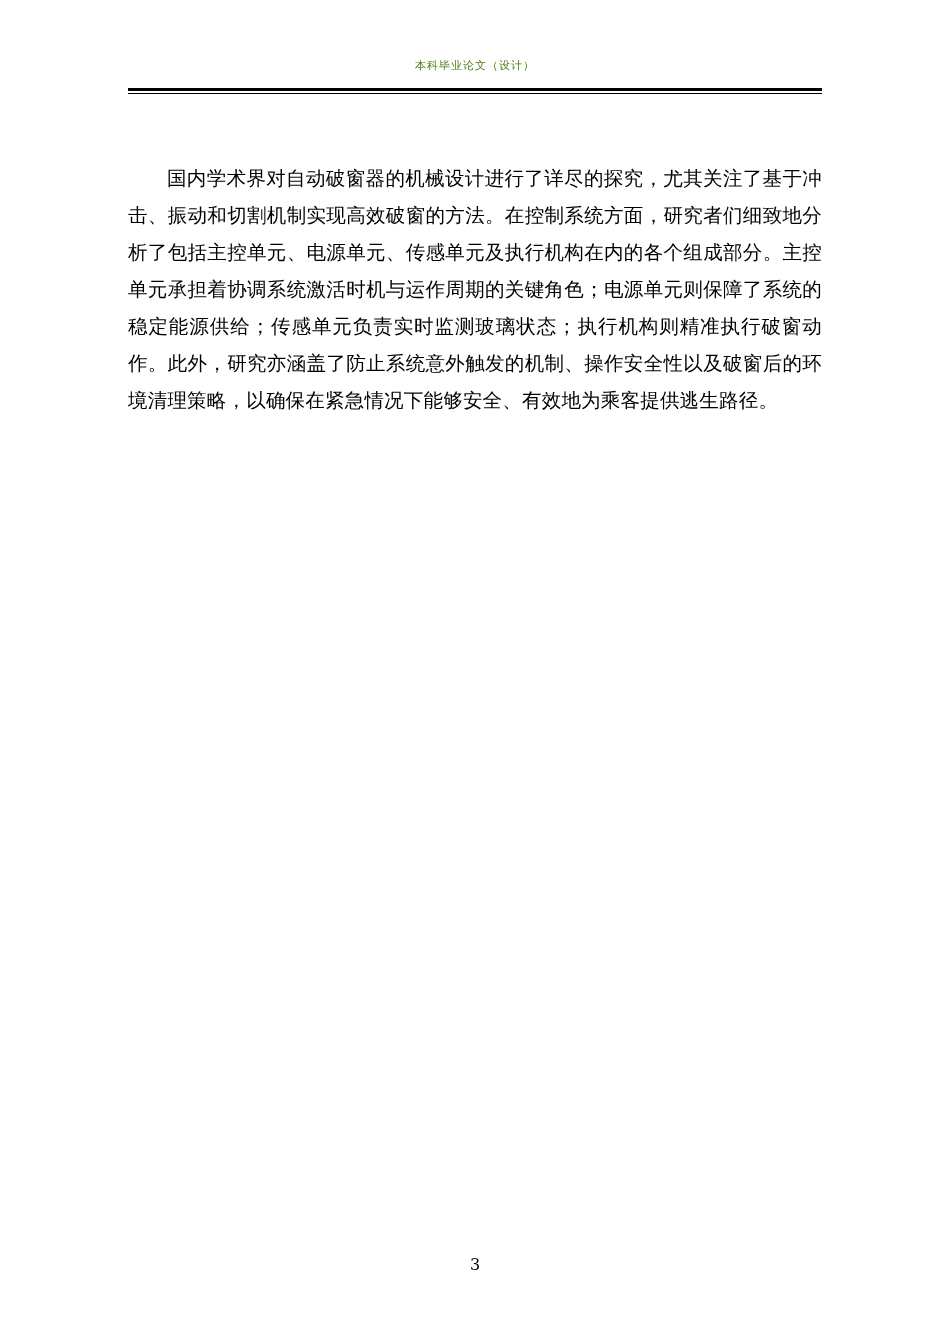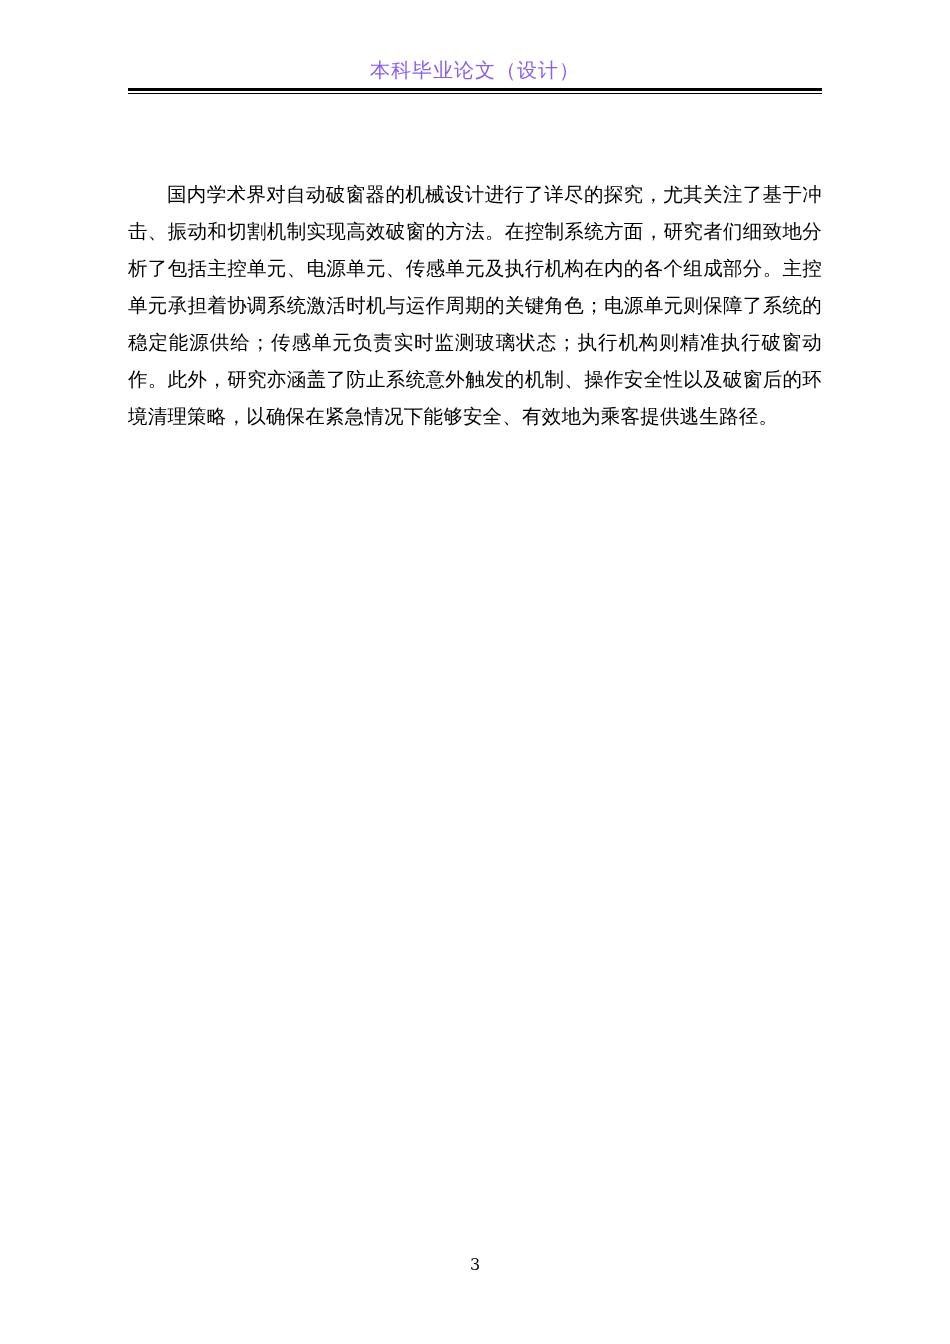--- a/index.html
+++ b/index.html
@@ -20,24 +20,24 @@
     overflow: hidden;
   }
   .header {
     position: absolute;
     left: 128px;
     top: 58px;
     width: 694px;
     text-align: center;
   }
   .header-title {
-    font-family: Liberation Mono, monospace;
-    font-size: 20px;
+    font-family: Liberation Serif, serif;
+    font-size: 11px;
     letter-spacing: 1px;
-    color: #8b5cf6;
+    color: #4d7c0f;
     line-height: 1.4;
   }
   .header-rule-thick {
     position: absolute;
     left: 128px;
     top: 88px;
     width: 694px;
     height: 3px;
     background: #000000;
   }
@@ -45,21 +45,21 @@
     position: absolute;
     left: 128px;
     top: 93px;
     width: 694px;
     height: 1px;
     background: #000000;
   }
   .content {
     position: absolute;
     left: 128px;
-    top: 176px;
+    top: 160px;
     width: 694px;
   }
   .para {
     font-family: "DejaVu Serif", "Liberation Serif", serif;
     font-size: 19.5px;
     line-height: 37px;
     text-align: justify;
     text-justify: inter-ideograph;
     text-indent: 2em;
     margin: 0;

